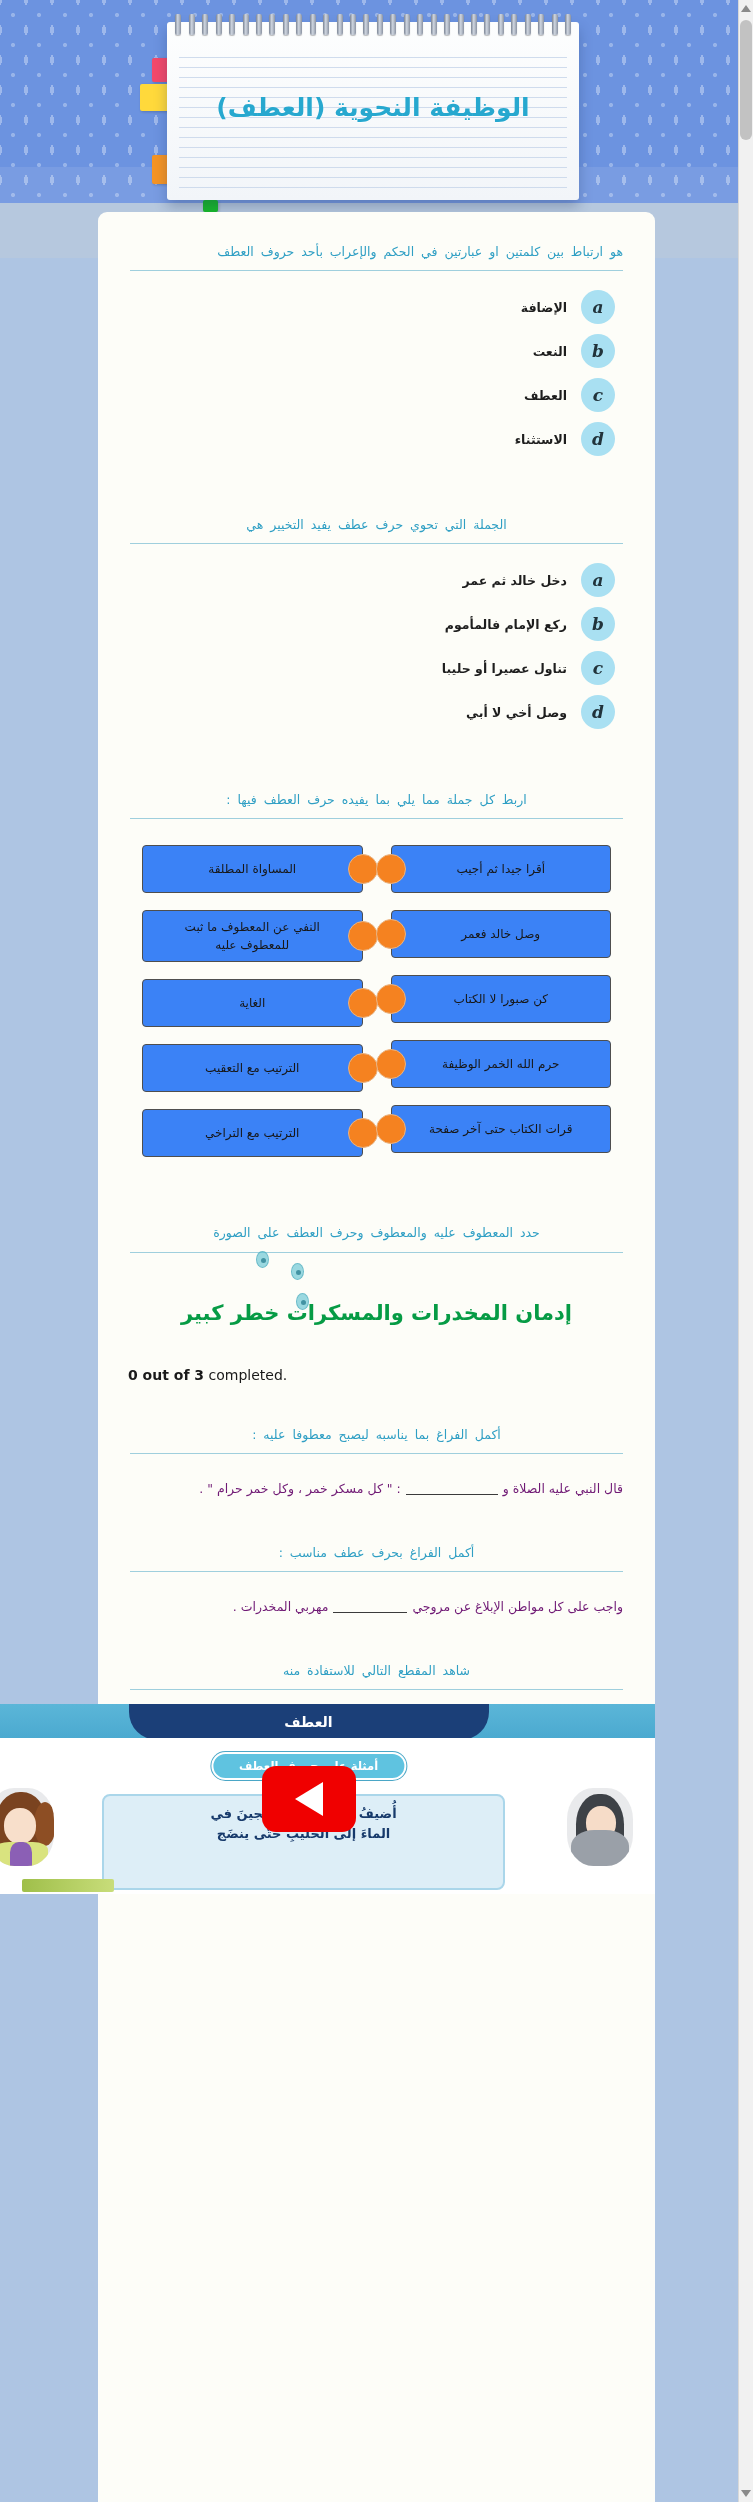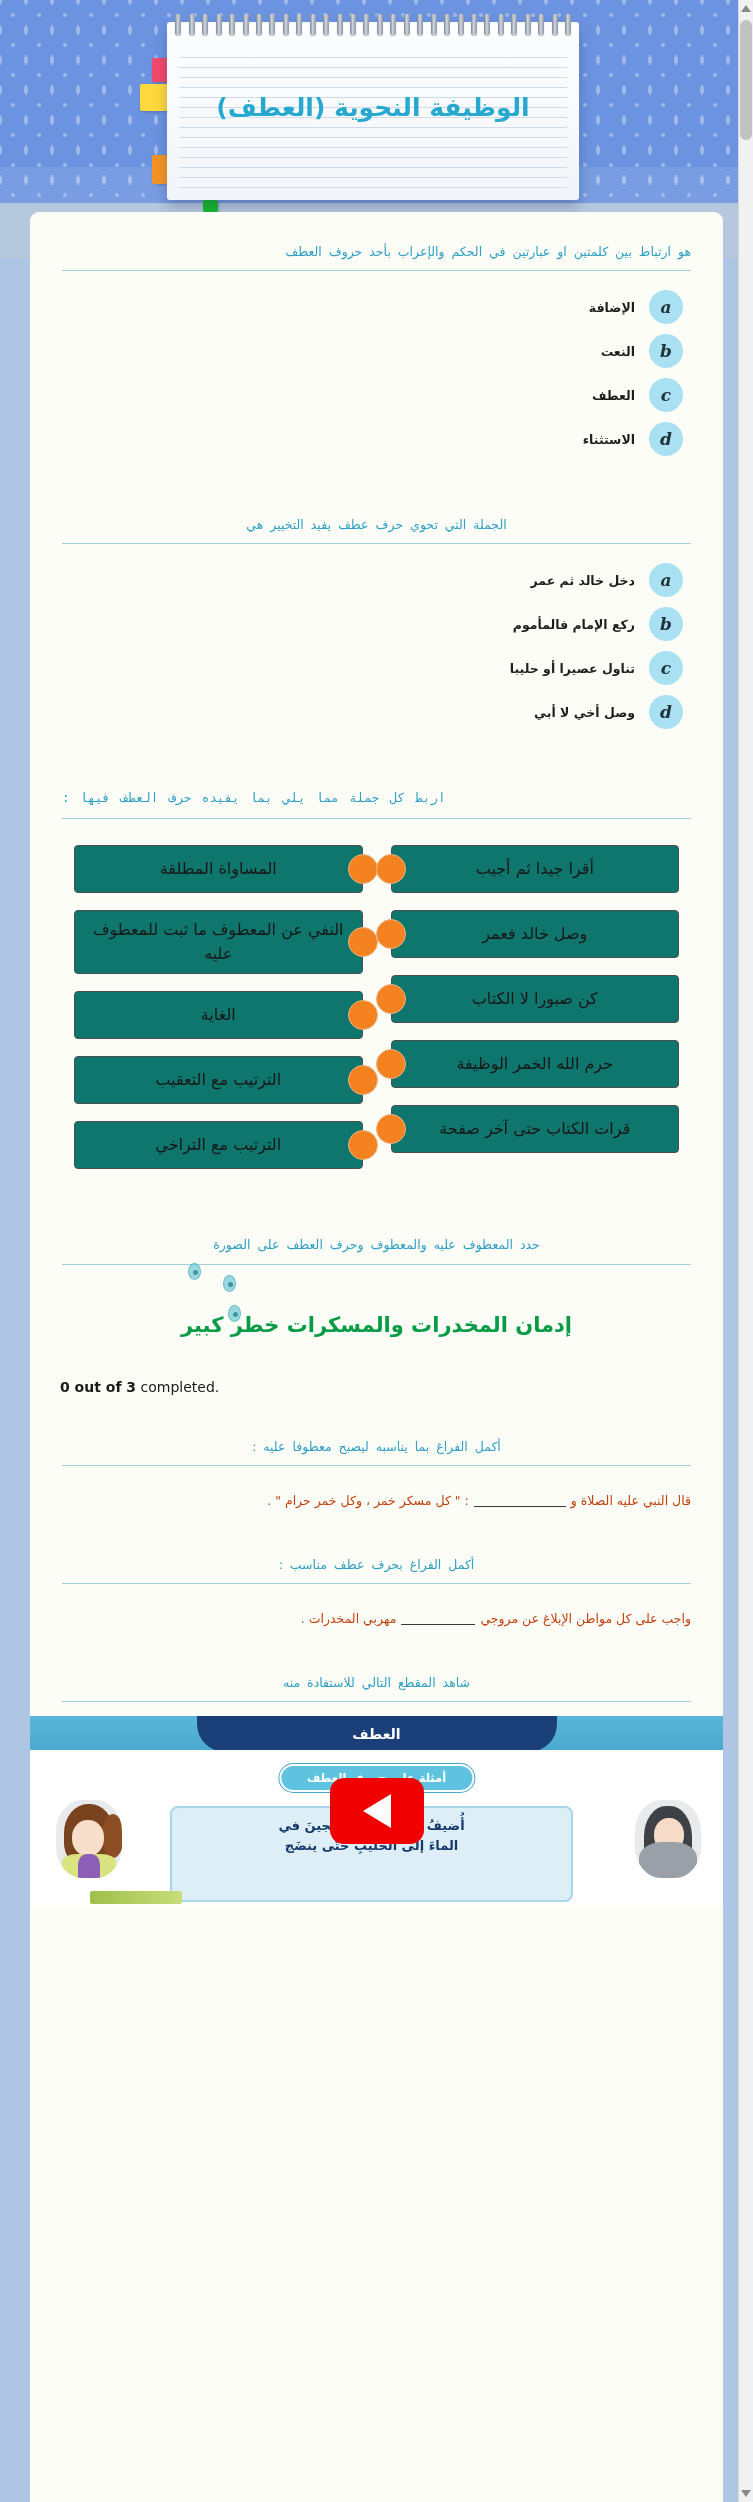--- a/index.html
+++ b/index.html
@@ -83,21 +83,21 @@
   .tab { position: absolute; border-radius: 2px; box-shadow: 1px 1px 3px rgba(0,0,0,.2); }
   .tab-pink   { left: 152px; top: 58px;  width: 20px; height: 24px; background: #f2496b; }
   .tab-yellow { left: 140px; top: 84px;  width: 32px; height: 27px; background: #ffd93b; }
   .tab-orange { left: 152px; top: 155px; width: 20px; height: 29px; background: #f59424; }
   .tab-green  { left: 203px; top: 200px; width: 15px; height: 12px; background: #17ba29; }
 
   
   .sheet {
     position: relative;
     margin: -46px auto 0;
-    width: 693px;
+    width: 557px;
     background: #fdfdf8;
     border-radius: 9px 9px 0 0;
     padding: 18px 26px 4px 26px;
     min-height: 2290px;
   }
 
   
   .q-block { padding-top: 10px; }
   .q-prompt {
     color: #2f9fc4;
@@ -152,24 +152,24 @@
   .match-col { flex: 1 1 0; display: flex; flex-direction: column; gap: 17px; }
   .match-item { position: relative; display: flex; align-items: center; }
   .match-box {
     flex: 1 1 auto;
     border: 1px solid #4e4e4e;
     border-radius: 4px;
     min-height: 48px;
     padding: 7px 16px;
     display: flex; align-items: center; justify-content: center;
     text-align: center;
-    font-size: 16px;
+    font-size: 12px;
     line-height: 1.5;
     color: #171717;
-    background: #0f766e;
+    background: #3b82f6;
     direction: rtl;
   }
   .match-dot {
     position: absolute;
     width: 30px; height: 30px;
     border-radius: 50%;
     background: #f58220;
     border: 1px solid #e9b483;
     z-index: 3;
   }
@@ -212,21 +212,21 @@
     direction: ltr;
     font-size: 14px;
     color: #1a1a1a;
     padding: 24px 4px 6px 4px;
   }
   .completed b { font-weight: 700; }
 
   
   .fill-sentence {
     font-size: 12.5px;
-    color: #c2410c;
+    color: #701a75;
     direction: rtl;
     text-align: right;
     padding: 8px 6px 6px 6px;
     line-height: 2;
   }
   .blank {
     display: inline-block;
     min-width: 92px;
     border-bottom: 1px solid #3b3b3b;
     margin: 0 5px;
@@ -429,21 +429,21 @@
         <div class="opt-badge">c</div>
         <div class="opt-text">تناول عصيرا أو حليبا</div>
       </div>
       <div class="opt-row">
         <div class="opt-badge">d</div>
         <div class="opt-text">وصل أخي لا أبي</div>
       </div>
     </div>
 
     <div class="q-block" style="padding-top:54px;">
-      <div class="q-prompt" style="text-align:left;font-family:Liberation Mono, monospace;">اربط كل جملة مما يلي بما يفيده حرف العطف فيها :</div>
+      <div class="q-prompt" style="text-align:center;">اربط كل جملة مما يلي بما يفيده حرف العطف فيها :</div>
       <div class="q-rule"></div>
 
       <div class="match-wrap">
 
         <div class="match-col col-right">
           <div class="match-item">
             <span class="match-dot"></span>
             <div class="match-box">المساواة المطلقة</div>
           </div>
           <div class="match-item">

